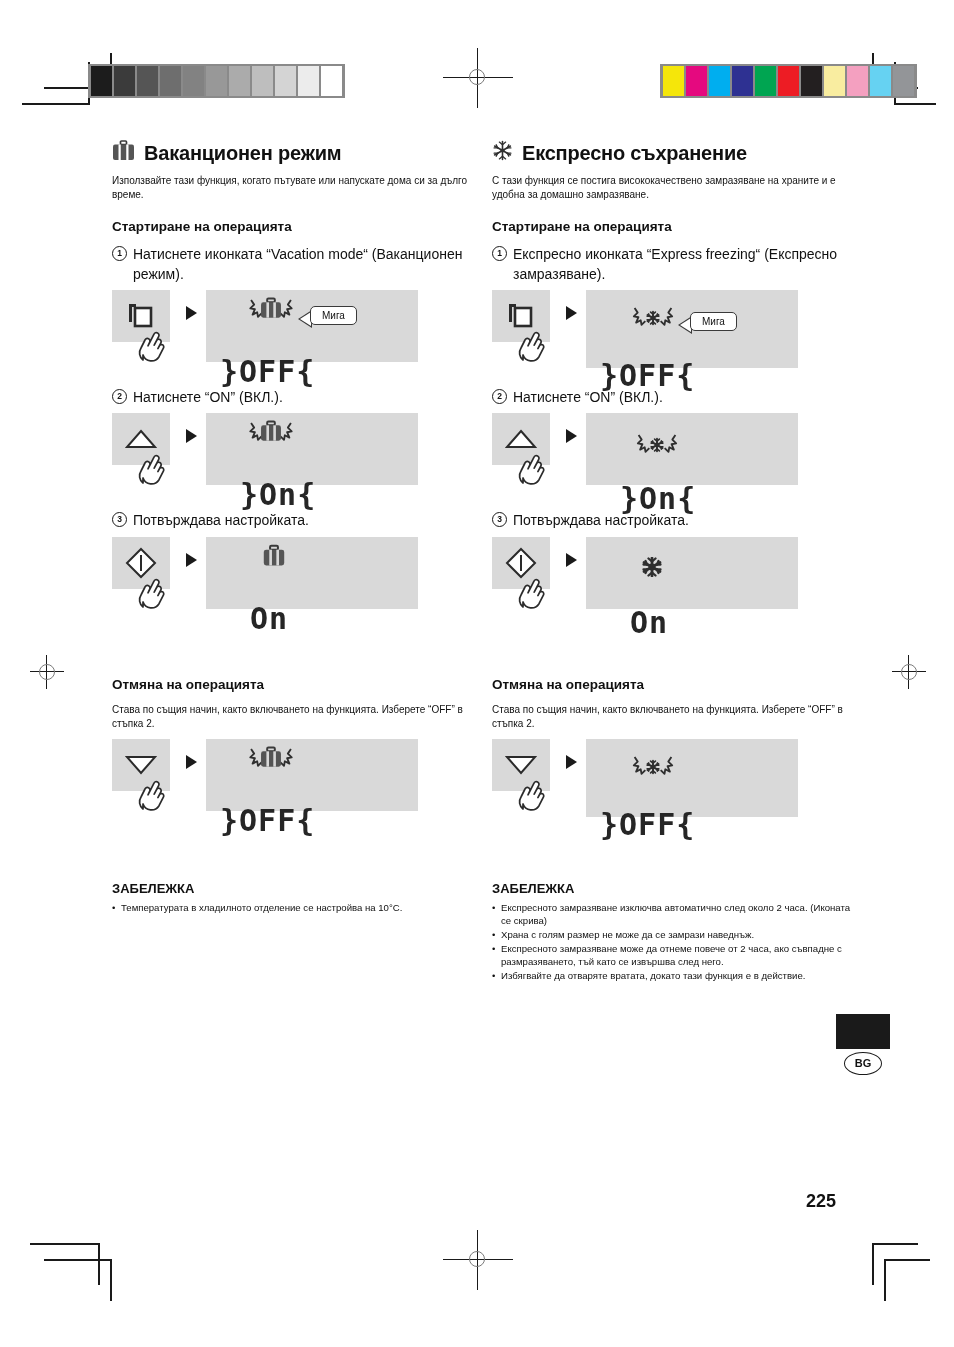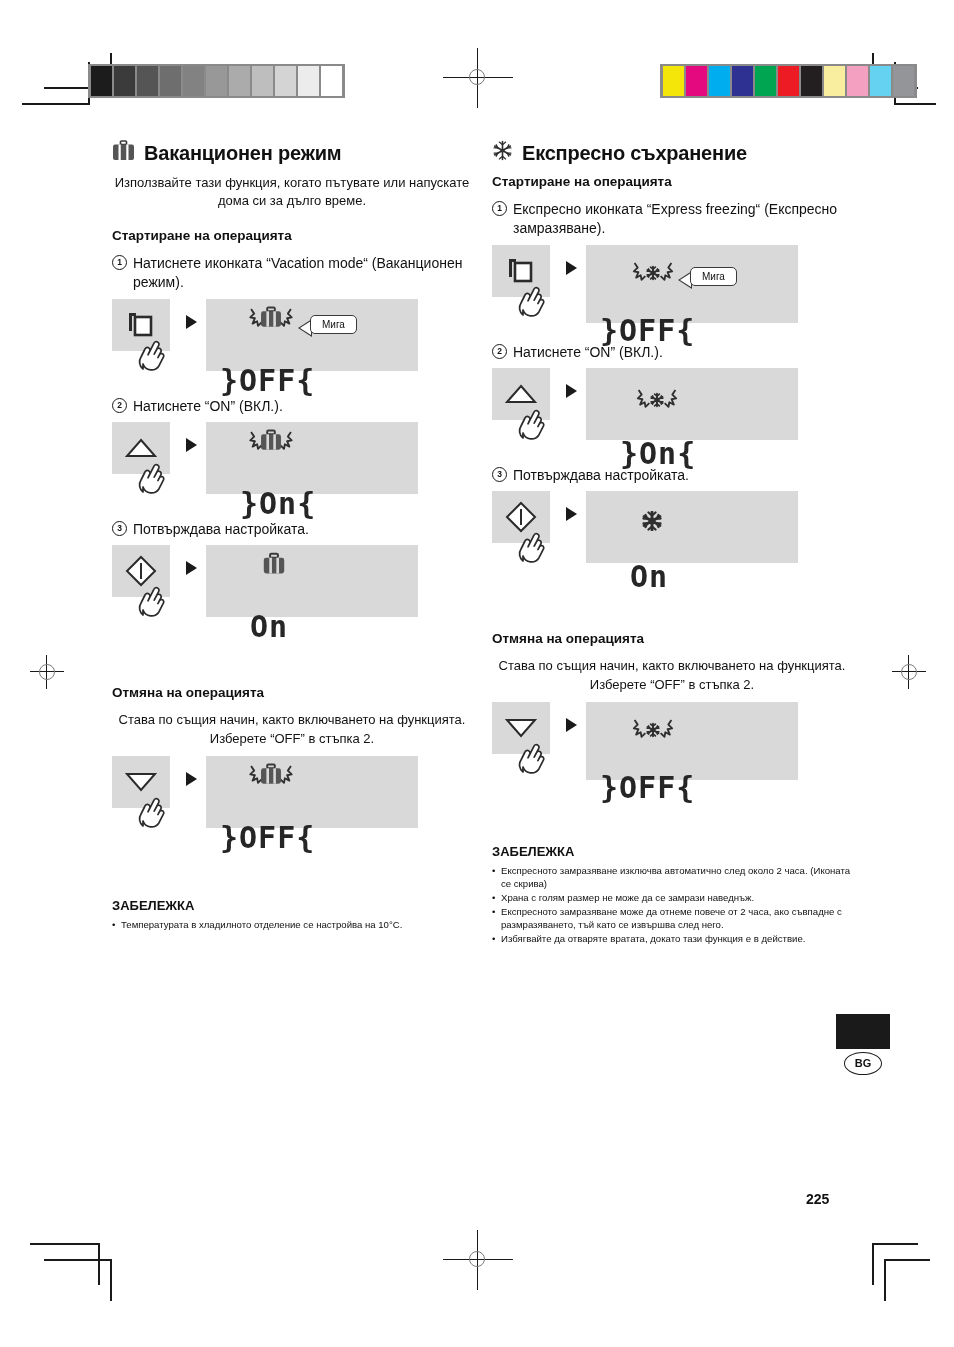--- a/index.html
+++ b/index.html
@@ -21,21 +21,21 @@
   .barwrap i{display:block;width:21px;height:30px;margin:0 1px;}
 
   
   .page{position:absolute;left:0;top:0;width:954px;height:1347px;}
   .col{position:absolute;top:140px;width:360px;}
   .col-left{left:112px;}
   .col-right{left:492px;}
 
   h1.sec{font-size:20px;font-weight:bold;margin:0 0 9px 0;letter-spacing:-.2px;
          display:flex;align-items:center;gap:9px;line-height:1.1;}
-  .intro{font-size:13px;line-height:1.42;margin:0 0 17px 0;text-align:center;}
+  .intro{font-size:10px;line-height:1.42;margin:0 0 17px 0;}
   h2.sub{font-size:13.5px;font-weight:bold;margin:0 0 11px 0;}
 
   .step{display:flex;gap:6px;margin:0 0 6px 0;}
   .num{flex:none;width:13px;height:13px;border:1.1px solid #1a1a1a;border-radius:50%;
        font-size:8.5px;line-height:12px;text-align:center;font-weight:bold;margin-top:1px;}
   .steptxt{font-size:14px;line-height:1.38;}
 
   
   .fig{position:relative;height:84px;margin:2px 0 14px 0;}
   .keypad{position:absolute;left:0;top:0;width:58px;height:52px;background:#d9d9d9;}
@@ -57,21 +57,21 @@
          border-top:7px solid transparent;border-bottom:7px solid transparent;border-right:11px solid #fff;}
 
   h3.note{font-size:13px;font-weight:bold;margin:0 0 5px 0;}
   ul.notes{margin:0;padding:0;list-style:none;}
   ul.notes li{font-size:9.6px;line-height:1.36;margin:0 0 1px 0;padding-left:9px;position:relative;}
   ul.notes li:before{content:"\2022";position:absolute;left:0;top:0;}
 
   .blacktab{position:absolute;left:836px;top:1014px;width:54px;height:35px;background:#1a1a1a;}
   .bgmark{position:absolute;left:844px;top:1052px;width:36px;height:21px;border:1.4px solid #1a1a1a;
           border-radius:50%;font-size:11px;font-weight:bold;line-height:20px;text-align:center;}
-  .pageno{position:absolute;left:806px;top:1191px;font-size:14px;font-weight:bold;}
+  .pageno{position:absolute;left:806px;top:1191px;font-size:18px;font-weight:bold;}
 </style>
 </head>
 <body>
 
 <div class="page">
 
   <div>
     <div class="crop" style="left:44px;top:87px;width:68px;height:1.6px;"></div>
     <div class="crop" style="left:110px;top:53px;width:1.6px;height:36px;"></div>
     <div class="crop" style="left:22px;top:103px;width:68px;height:1.6px;"></div>
@@ -320,20 +320,21 @@
               <line x1="11" y1="25" x2="8" y2="31"></line>
             <line x1="29" y1="15" x2="36" y2="15"></line>
               <line x1="29" y1="15" x2="32" y2="9"></line>
           </g>
           <circle cx="20" cy="20" r="4" fill="#2f2f2f"></circle>
         </svg>
       </span>
       <span>Експресно съхранение</span>
     </h1>
 
+    <p class="intro">С тази функция се постига висококачествено замразяване на храните и е удобна за домашно замразяване.</p>
     <h2 class="sub">Стартиране на операцията</h2>
 
     <div class="step">
       <div class="num">1</div>
       <div class="steptxt">Експресно иконката “Express freezing“ (Експресно замразяване).</div>
     </div>
     <div class="fig">
       <div class="keypad">
         <svg width="30" height="30" viewBox="0 0 30 30" style="position:absolute;left:14px;top:11px;">
           <path d="M3 3 h7 v3 h-4 v15 h-3 z" fill="#2b2b2b"></path>

